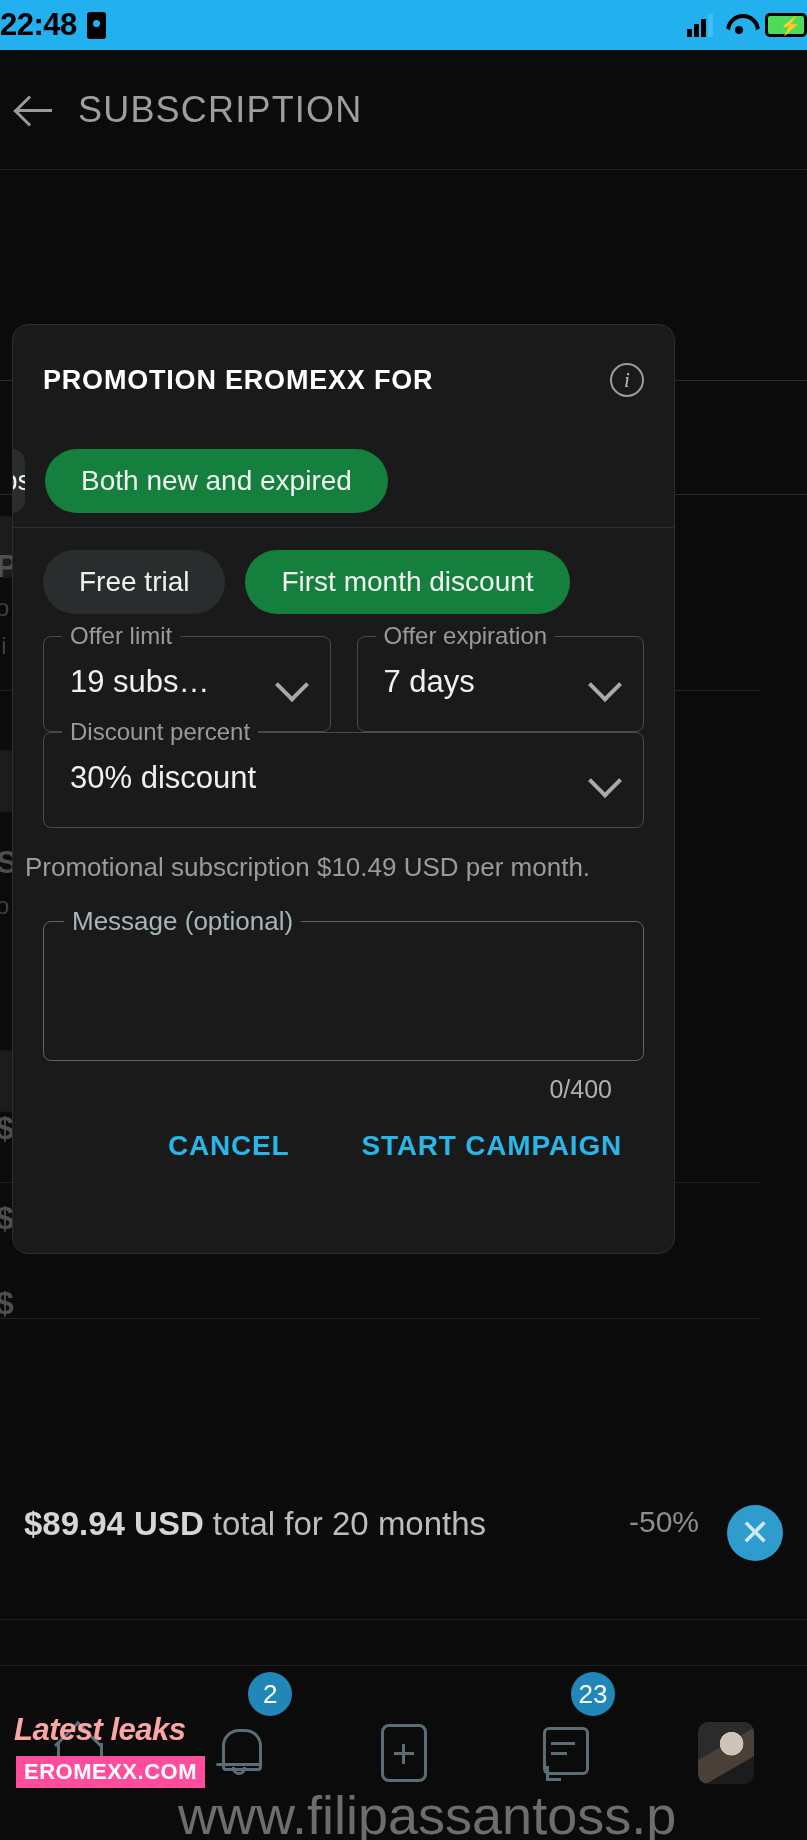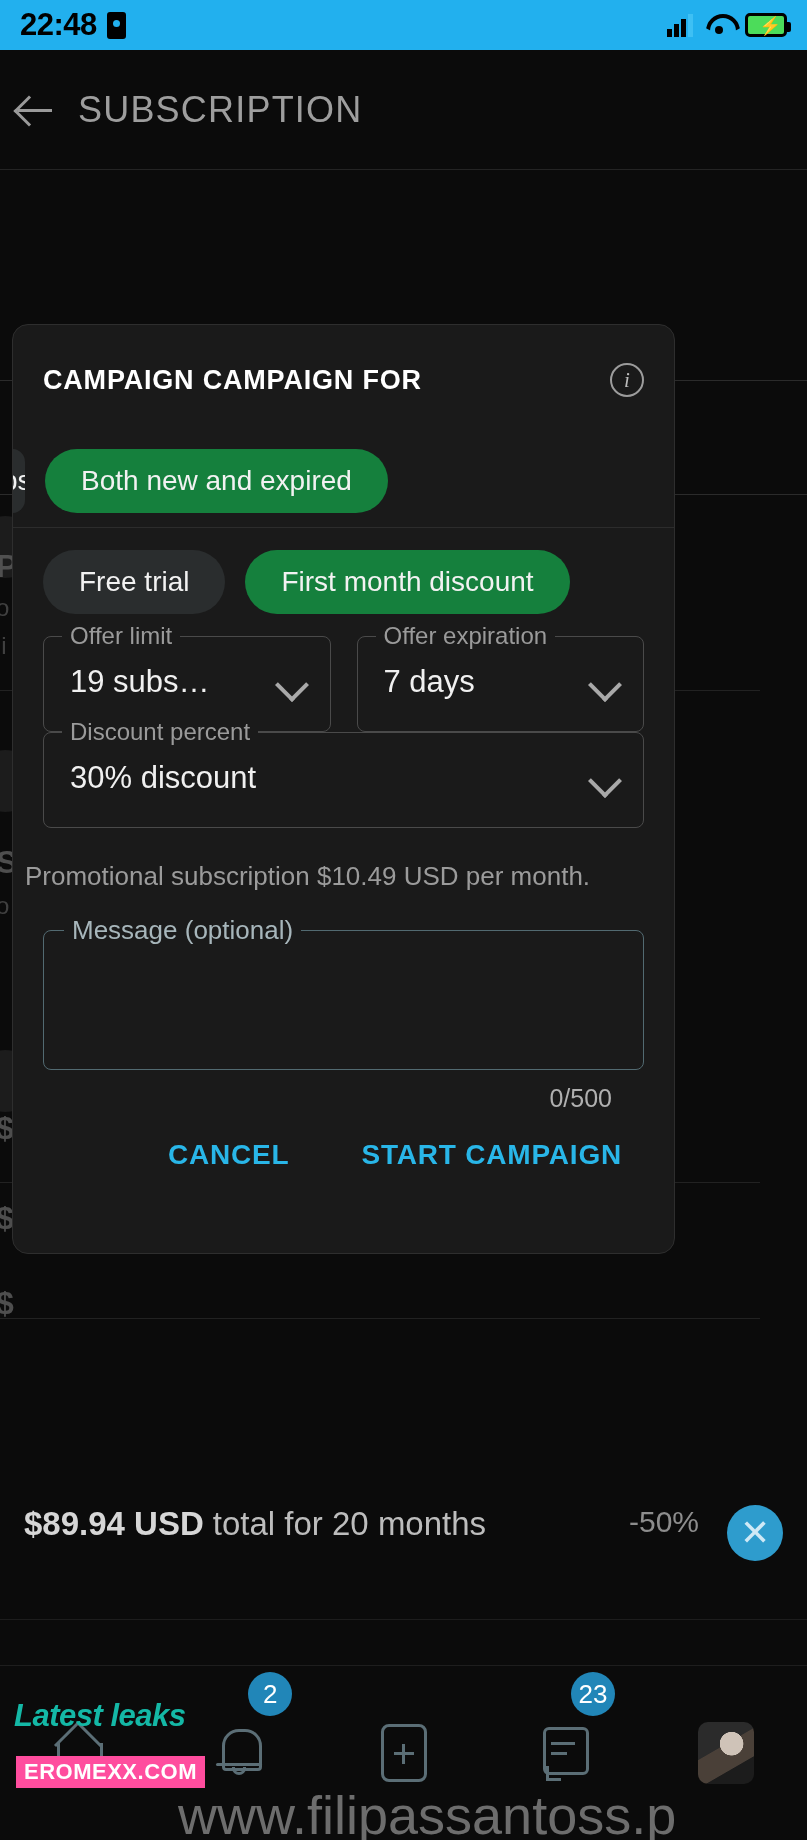--- a/index.html
+++ b/index.html
@@ -14,21 +14,21 @@
     width: 807px; height: 1840px;
     background: #0b0b0b;
   }
 
   
   .statusbar {
     position: absolute; left: 0; top: 0;
     width: 807px; height: 50px;
     background: #22b0ee;
     display: flex; align-items: center;
-    padding: 0 20px;
+    padding: 0 0;
   }
   .sb-time {
     font-size: 31px; font-weight: bold; color: #000;
     letter-spacing: -0.5px;
   }
   .sb-simicon {
     margin-left: 10px; width: 19px; height: 27px;
     border: 3px solid #000; border-radius: 3px;
     position: relative; background: #000;
   }
@@ -333,22 +333,22 @@
   .avatar {
     width: 56px; height: 62px; border-radius: 10px;
     background:
       radial-gradient(circle at 60% 35%, #cfc3b8 0 22%, transparent 23%),
       linear-gradient(150deg, #2b2b2b 0 40%, #4a4038 41% 70%, #1c1c1c 71%);
     overflow: hidden;
   }
 
   
   .wm-latest {
-    position: absolute; left: 14px; bottom: 106px;
-    color: #14b8a6; font-size: 31px; font-weight: bold;
+    position: absolute; left: 14px; bottom: 92px;
+    color: #fca5a5; font-size: 31px; font-weight: bold;
     font-style: italic; letter-spacing: -0.5px;
   }
   .wm-erom {
     position: absolute; left: 16px; bottom: 52px;
     background: #ff4d9e; color: #ffffff;
     font-size: 22px; font-weight: bold; letter-spacing: 0.5px;
     padding: 3px 8px;
   }
   .wm-url {
     position: absolute; left: 178px; bottom: -6px;
@@ -401,21 +401,21 @@
     <div class="ghost" style="left:-4px; top:674px;">S</div>
     <div class="ghost sub" style="left:-4px; top:722px;">o</div>
     <div class="ghost" style="left:-4px; top:940px;">$</div>
     <div class="ghost" style="left:-4px; top:1030px;">$</div>
     <div class="ghost" style="left:-4px; top:1115px;">$</div>
   </div>
 
   <div class="dialog">
 
     <div class="dlg-header">
-      <div class="dlg-title">CAMPAIGN CAMPAIGN FOR</div>
+      <div class="dlg-title">PROMOTION EROMEXX FOR</div>
       <div class="info-icon">i</div>
     </div>
 
     <div class="chip-row partial">
       <div class="chip cut">New subscribers</div>
       <div class="chip selected">Both new and expired</div>
     </div>
 
     <div class="divider"></div>
 
@@ -438,28 +438,28 @@
     </div>
 
     <div class="fieldrow" style="">
       <div class="field f-half">
         <span class="legend">Discount percent</span>
         <span class="val">30% discount</span>
         <span class="caret"></span>
       </div>
     </div>
 
-    <div class="promo-note" style="margin-top:33px;padding-left:12px;">Promotional subscription $10.49 USD per month.</div>
+    <div class="promo-note" style="margin-top:24px;padding-left:12px;">Promotional subscription $10.49 USD per month.</div>
 
     <div class="msg-field" style="margin-top:38px;">
       <span class="legend">Message (optional)</span>
       <textarea class="area" placeholder="" style=""></textarea>
     </div>
 
-    <div class="counter">0/500</div>
+    <div class="counter">0/400</div>
 
     <div class="actions">
       <button class="action-btn">CANCEL</button>
       <button class="action-btn">START CAMPAIGN</button>
     </div>
   </div>
 
   <div class="totalbar">
     <span class="total-amount">$89.94 USD</span>
     <span class="total-rest">total for 20 months</span>

